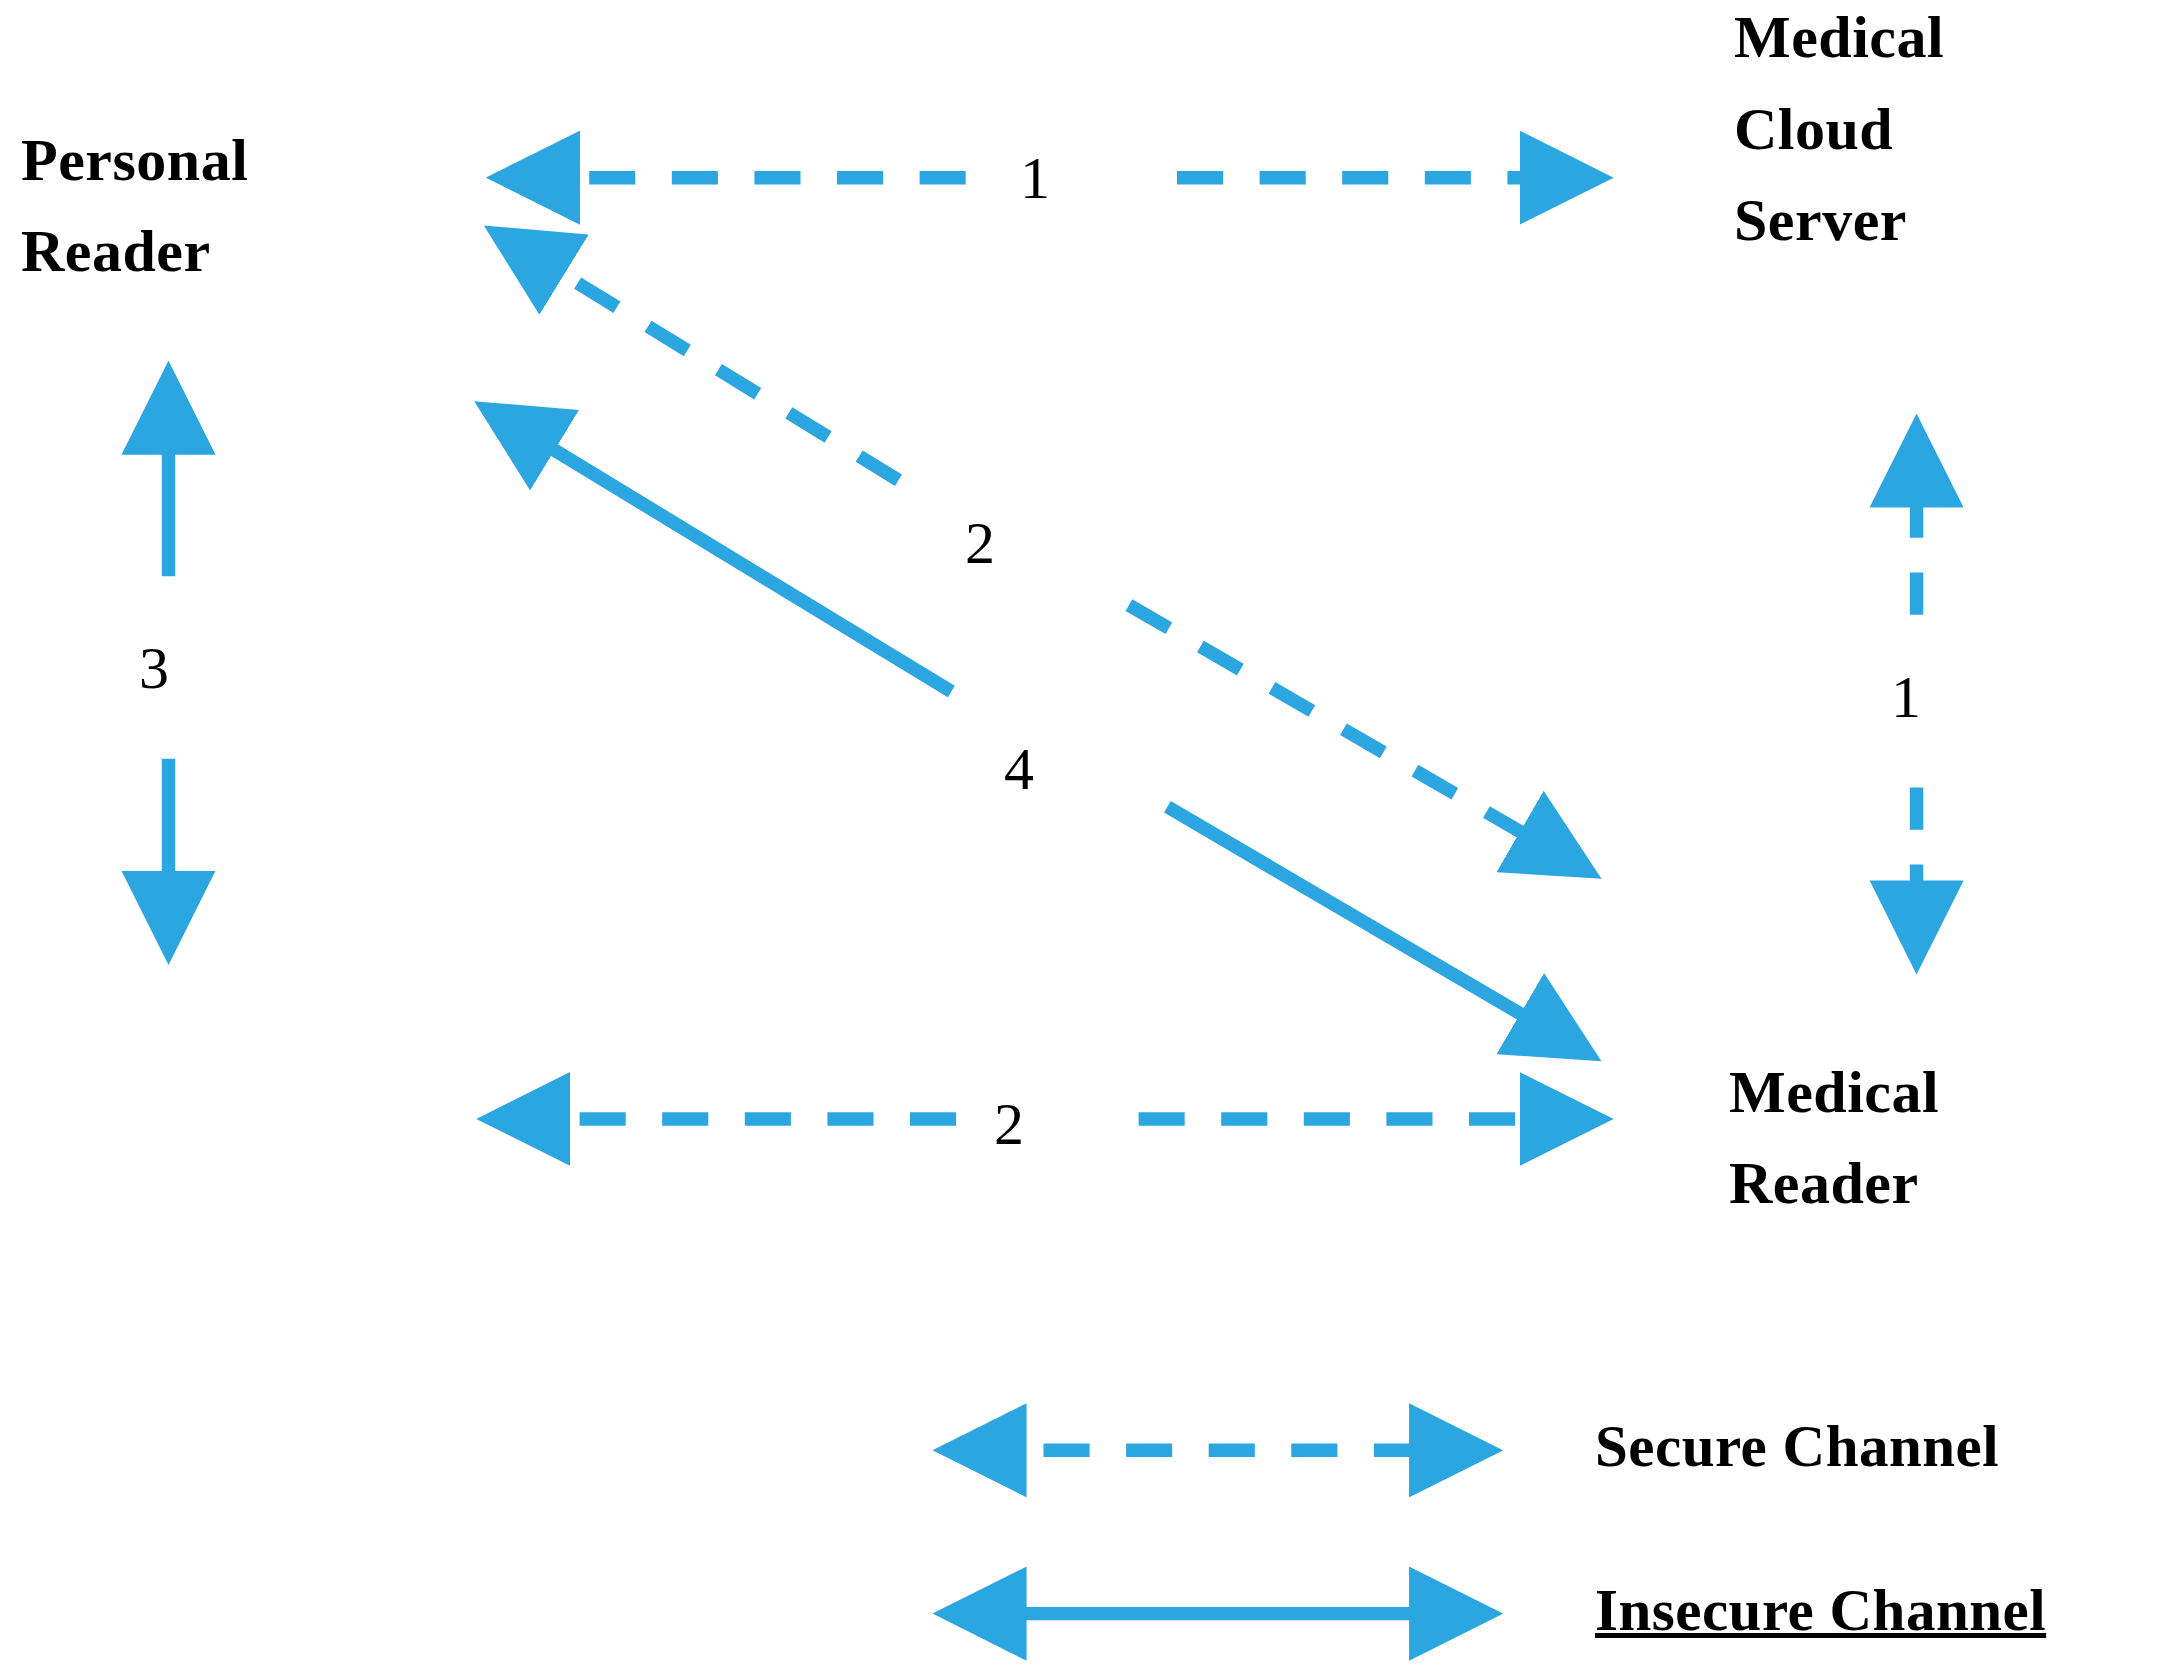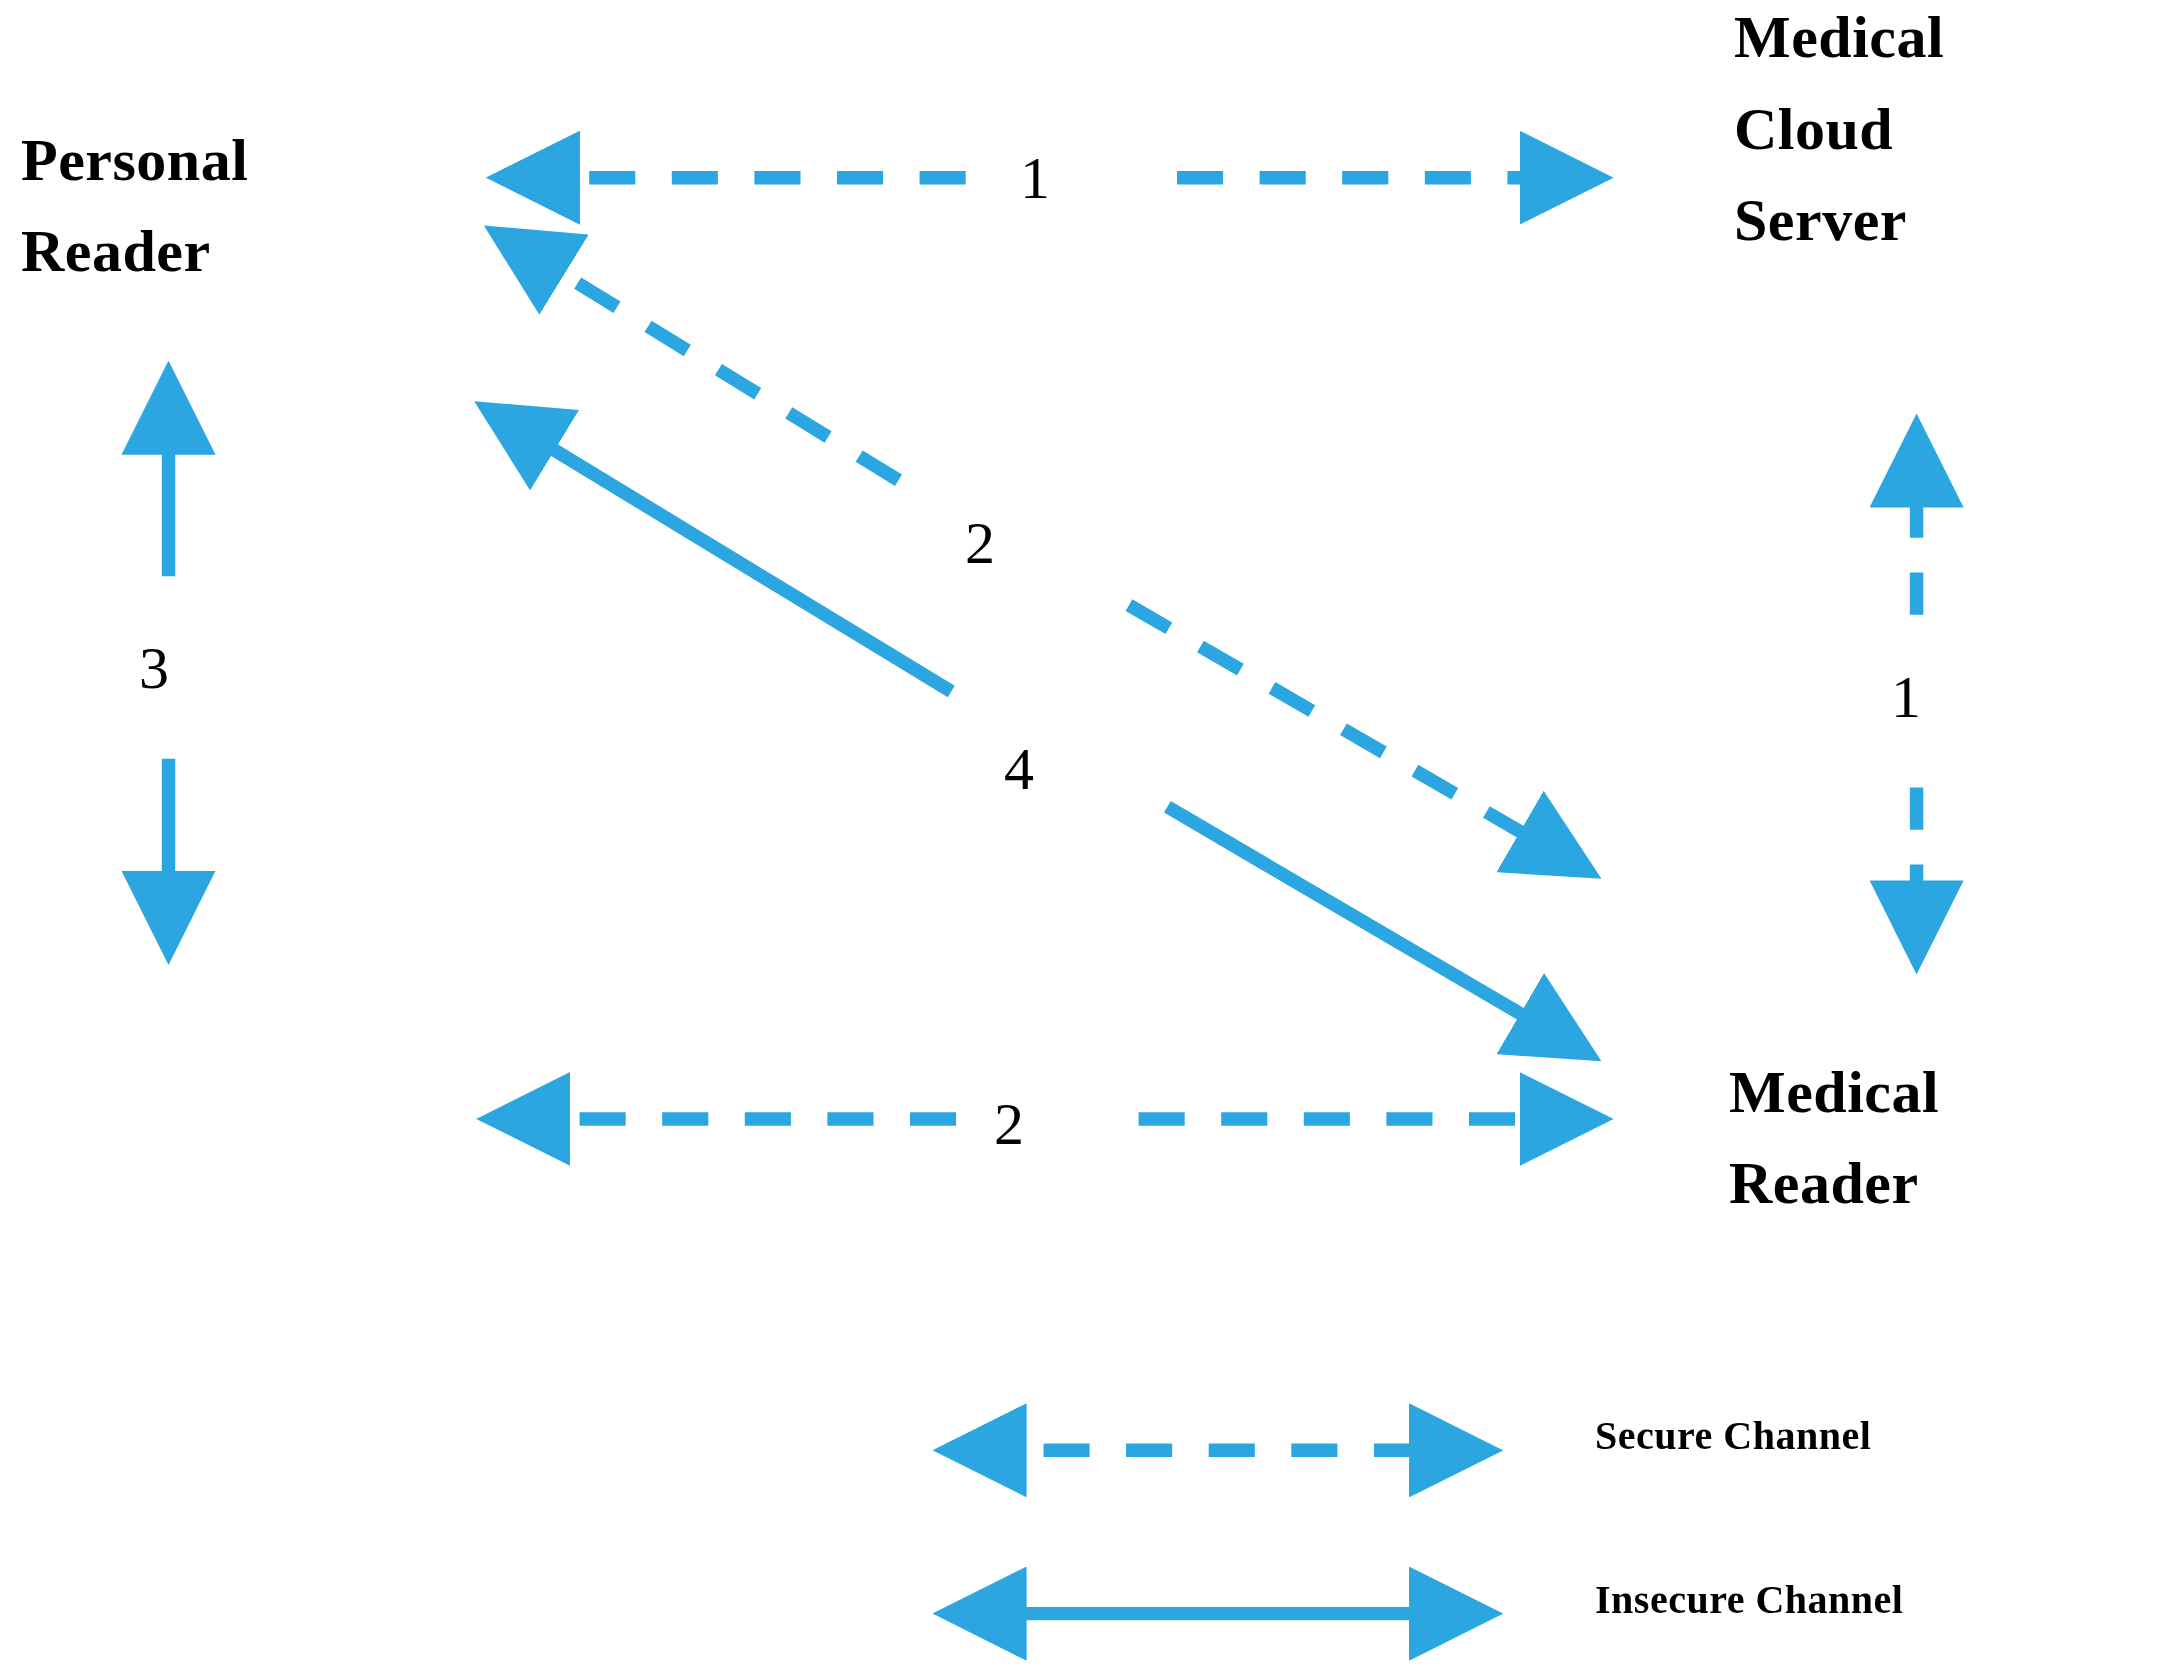--- a/index.html
+++ b/index.html
@@ -22,21 +22,21 @@
     font-size: 60px;
     color: #000000;
     line-height: 1.52;
     white-space: pre-line;
     letter-spacing: 0.5px;
   }
   .legend-label {
     position: absolute;
     font-family: "Liberation Serif", "DejaVu Serif", serif;
     font-weight: bold;
-    font-size: 40px;
+    font-size: 59px;
     color: #000000;
     white-space: nowrap;
     letter-spacing: 0.5px;
   }
   .edge-num {
     position: absolute;
     font-family: "Liberation Serif", "DejaVu Serif", serif;
     font-weight: normal;
     font-size: 60px;
     color: #000000;
@@ -120,16 +120,16 @@
   <div class="edge-num" style="left:965px; top:509px;">2</div>
 
   <div class="edge-num" style="left:994px; top:1090px;">2</div>
 
   <div class="edge-num" style="left:139px; top:634px;">3</div>
 
   <div class="edge-num" style="left:1004px; top:735px;">4</div>
 
   <div class="legend-label" style="left:1595px; top:1412px;">Secure Channel</div>
 
-  <div class="legend-label" style="left:1595px; top:1576px;">Insecure Channel</div>
+  <div class="legend-label" style="left:1595px; top:1576px;text-decoration:underline;">Insecure Channel</div>
 
 </div>
 
 
 </body></html>

